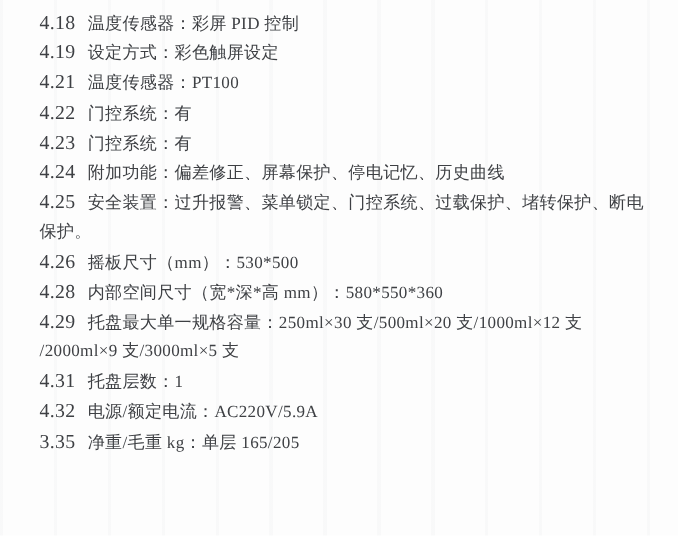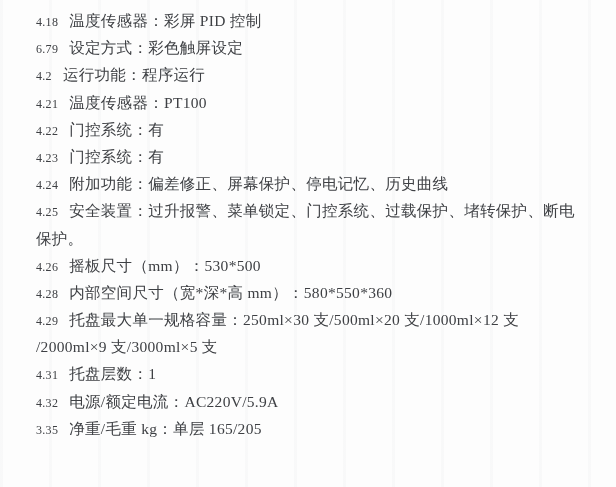--- a/index.html
+++ b/index.html
@@ -32,42 +32,39 @@
   .spec-line {
     height: 27.2px;
     line-height: 27.2px;
     font-size: 15.5px;
     white-space: nowrap;
     letter-spacing: 0.3px;
   }
   .line-num {
     display: inline-block;
     margin-right: 11px;
-    font-size: 12px;
+    font-size: 18px;
   }
   .line-num.empty {
     margin-right: 0;
   }
 </style>
 </head>
 <body>
 
 <div class="page">
   <div class="spec-list">
   <div class="spec-line">
     <span class="line-num">4.18</span><span class="line-text">温度传感器：彩屏 PID 控制</span>
   </div>
 
   <div class="spec-line">
-    <span class="line-num">6.79</span><span class="line-text">设定方式：彩色触屏设定</span>
+    <span class="line-num">4.19</span><span class="line-text">设定方式：彩色触屏设定</span>
   </div>
 
-  <div class="spec-line">
-    <span class="line-num">4.2</span><span class="line-text">运行功能：程序运行</span>
-  </div>
 
   <div class="spec-line">
     <span class="line-num">4.21</span><span class="line-text">温度传感器：PT100</span>
   </div>
 
   <div class="spec-line">
     <span class="line-num">4.22</span><span class="line-text">门控系统：有</span>
   </div>
 
   <div class="spec-line">

